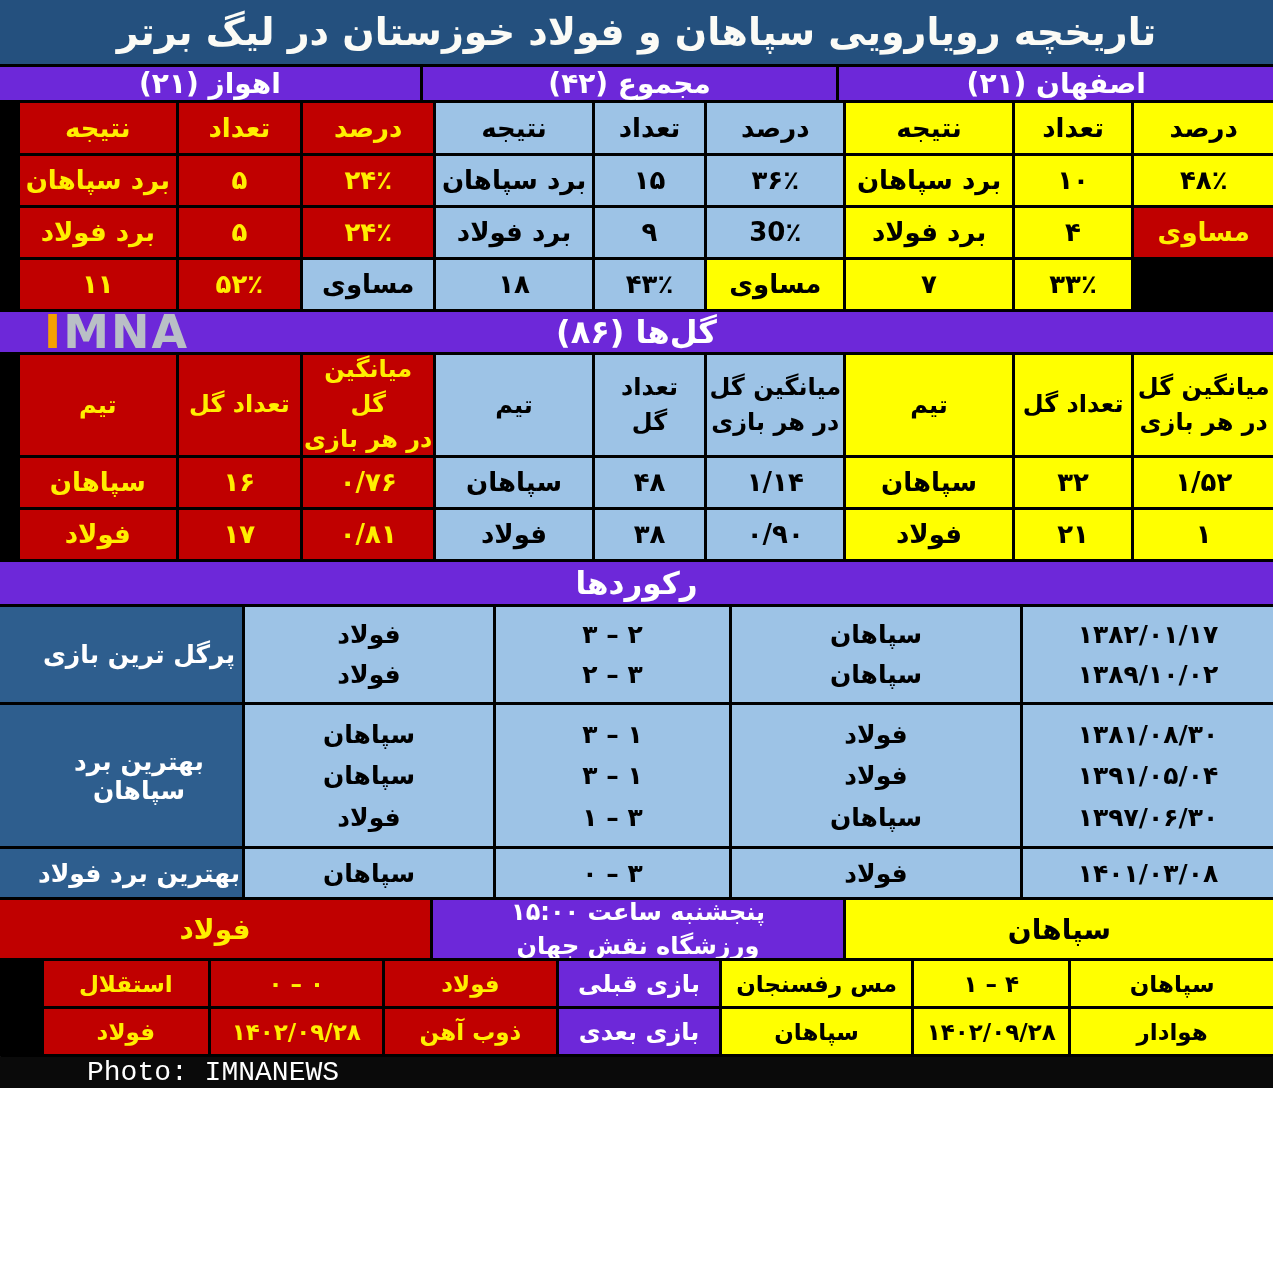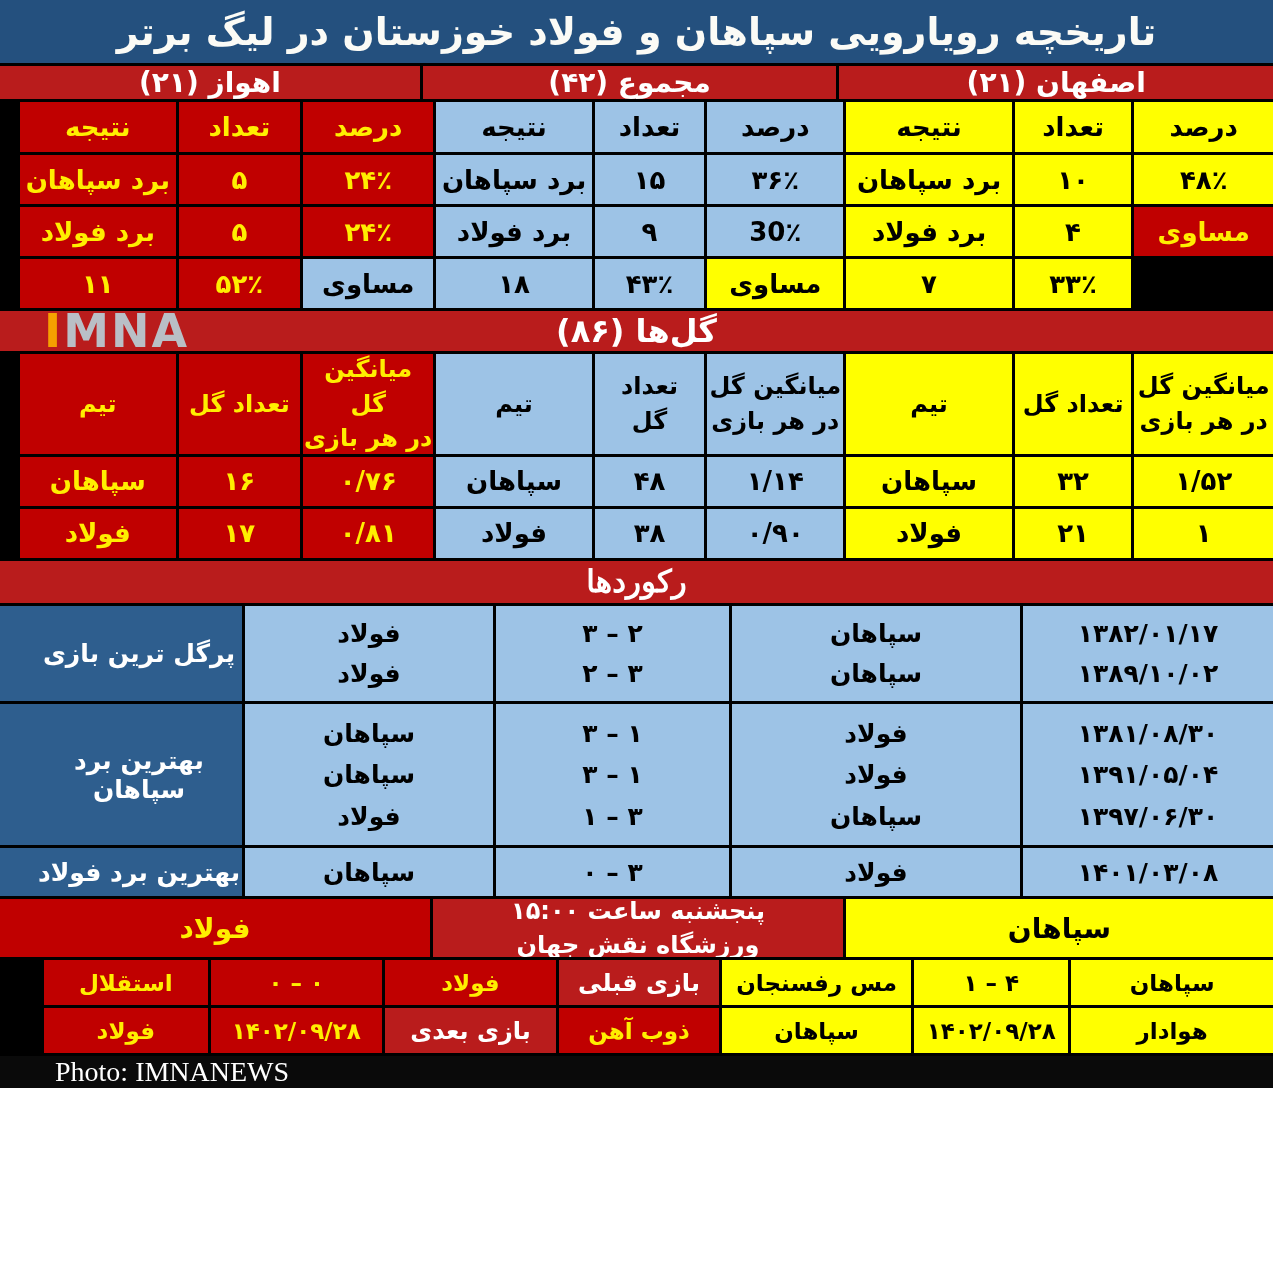--- a/index.html
+++ b/index.html
@@ -10,21 +10,21 @@
     -webkit-font-smoothing:antialiased;
   }
   .cell{display:flex;align-items:center;justify-content:center;text-align:center;overflow:hidden;}
   .grid{display:grid;gap:3px;}
   .fa{direction:rtl;}
   .num{direction:ltr;}
   .pre{white-space:pre-line;line-height:1.45;}
 
   
   .navy{background:#24507E;color:#FBFBF6;}
-  .band{background:#b91c1c;color:#FFFFFF;}
+  .band{background:#6d28d9;color:#FFFFFF;}
   .deep{background:#2E5E8E;color:#FFFFFF;}
   .red{background:#C00000;color:#FFEE00;}
   .lb{background:#9DC3E6;color:#000000;}
   .yel{background:#FFFF00;color:#000000;}
 
   .title-band{height:114px;font-size:38px;display:flex;align-items:center;justify-content:center;text-align:center;padding:0 20px;box-sizing:border-box;}
 
   .sec-header{height:57px;grid-template-columns:3.35fr 3.30fr 3.46fr;}
   .sec-header .cell{font-size:28px;}
 
@@ -33,36 +33,36 @@
   .goals{height:204px;grid-template-rows:100px 49px 49px;font-size:26px;}
   .goals .hcell{font-size:24px;}
 
   .goals-band{height:72px;position:relative;display:flex;align-items:center;justify-content:center;}
   .goals-band .stitle{font-size:32px;}
   .imna{position:absolute;left:44px;top:50%;transform:translateY(-50%);
         font-size:46px;letter-spacing:2px;font-family:"DejaVu Sans",sans-serif;font-weight:bold;direction:ltr;}
   .imna .i{color:#F5A100;}
   .imna .rest{color:#B9BFC6;}
 
-  .records-band{height:76px;display:flex;align-items:center;justify-content:center;font-size:31px;font-family:Liberation Serif, serif;}
+  .records-band{height:76px;display:flex;align-items:center;justify-content:center;font-size:31px;}
   .records{height:290px;grid-template-columns:242fr 248fr 233fr 288fr 250fr;grid-template-rows:95px 141px 48px;font-size:25px;}
   .rlabel{font-size:25px;padding-left:36px;}
   .stack{display:flex;flex-direction:column;justify-content:space-evenly;align-items:center;}
   .stack div{line-height:1;}
 
   .banner{height:94px;grid-template-columns:430fr 410fr 427fr;font-size:28px;}
   .banner .mid{flex-direction:column;gap:10px;font-size:24px;}
   .banner .mid div{line-height:1;}
 
   .form{height:93px;grid-template-columns:172fr 180fr 180fr 168fr 199fr 162fr 212fr;grid-template-rows:45px 45px;font-size:23px;margin-left:44px;}
   .form .band{font-size:24px;}
 
   .footer{height:47px;background:#0A0A0A;color:#FFFFFF;display:flex;align-items:center;
-          padding-left:55px;box-sizing:border-box;
-          font-family:Liberation Serif, serif;font-weight:400;font-size:28px;}
+          padding-left:87px;box-sizing:border-box;
+          font-family:Liberation Mono, monospace;font-weight:400;font-size:28px;}
 </style>
 </head>
 <body>
 
 <div class="poster">
 
   <div class="title-band navy fa">تاریخچه رویارویی سپاهان و فولاد خوزستان در لیگ برتر</div>
 
   <div class="sec-header grid">
     <div class="cell band fa">اهواز (۲۱)</div>
@@ -225,22 +225,22 @@
     <div class="cell red fa">استقلال</div>
     <div class="cell red num">۰ – ۰</div>
     <div class="cell red fa">فولاد</div>
     <div class="cell band fa">بازی قبلی</div>
     <div class="cell yel fa">مس رفسنجان</div>
     <div class="cell yel num">۱ – ۴</div>
     <div class="cell yel fa">سپاهان</div>
 
     <div class="cell red fa">فولاد</div>
     <div class="cell red num">۱۴۰۲/۰۹/۲۸</div>
+    <div class="cell red fa">ذوب آهن</div>
     <div class="cell band fa">بازی بعدی</div>
-    <div class="cell red fa">ذوب آهن</div>
     <div class="cell yel fa">سپاهان</div>
     <div class="cell yel num">۱۴۰۲/۰۹/۲۸</div>
     <div class="cell yel fa">هوادار</div>
   </div>
 
   <div class="footer">Photo: IMNANEWS</div>
 
 </div>
 
 </body></html>

